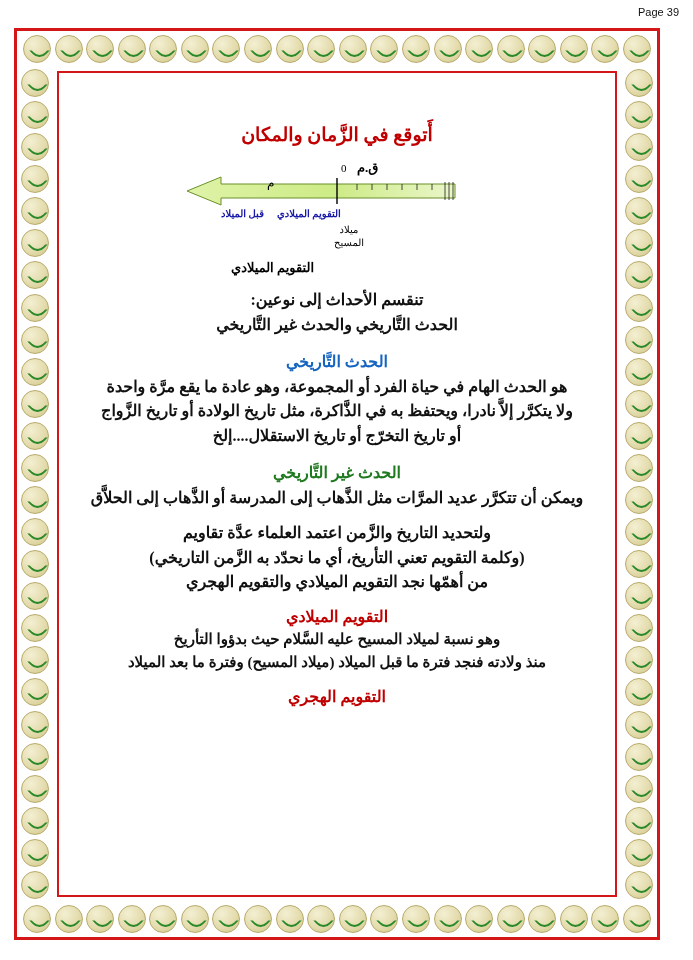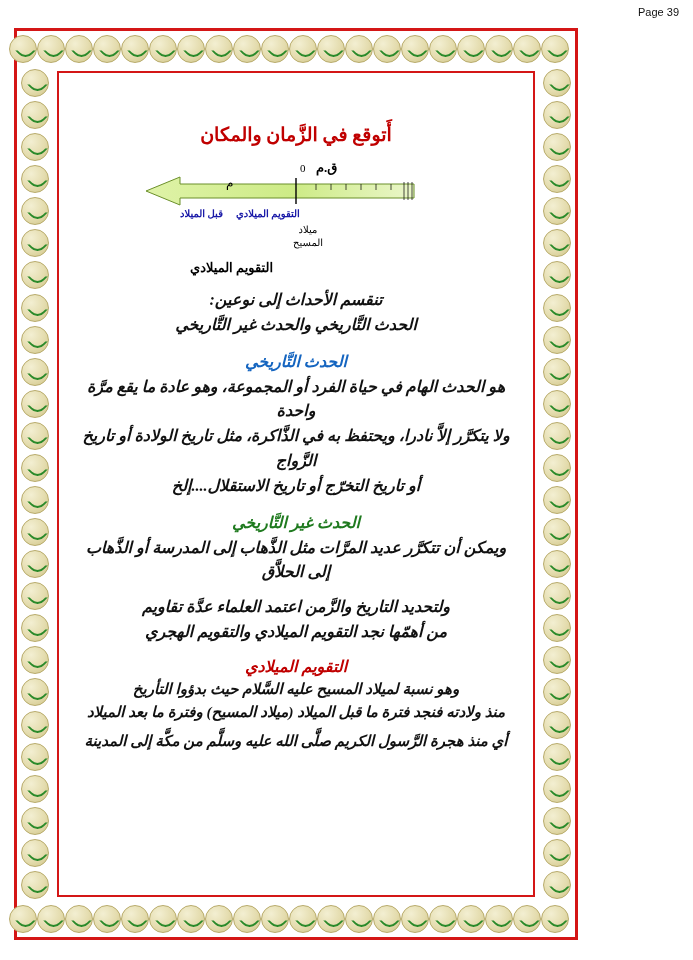--- a/index.html
+++ b/index.html
@@ -23,21 +23,21 @@
     font-size: 11px;
     color: #111;
     direction: ltr;
   }
 
   
   .frame {
     position: absolute;
     top: 28px;
     left: 14px;
-    width: 564px;
+    width: 646px;
     height: 912px;
     box-sizing: border-box;
     border: 3px solid #d41616;
     background: #ffffff;
   }
   .frame-inner {
     position: absolute;
     top: 40px;
     left: 40px;
     right: 40px;
@@ -194,21 +194,20 @@
   }
   .section-head {
     color: #1565c0;
     font-size: 16px;
     font-weight: bold;
     margin: 14px 0 4px 0;
   }
   .section-head.green { color: #1f7a1f; }
   .block {
     margin-bottom: 6px;
-    font-style: italic;
   }
   .spaced {
     margin-top: 10px;
   }
   .calendar-head {
     color: #c00000;
     font-size: 16px;
     font-weight: bold;
     margin: 12px 0 2px 0;
   }
@@ -375,27 +374,28 @@
       <p class="para">أو تاريخ التخرّج أو تاريخ الاستقلال....إلخ</p>
     </div>
 
     <div class="block">
       <div class="section-head green">الحدث غير التَّاريخي</div>
       <p class="para">ويمكن أن تتكرَّر عديد المرَّات مثل الذَّهاب إلى المدرسة أو الذَّهاب إلى الحلاَّق</p>
     </div>
 
     <div class="block spaced">
       <p class="para">ولتحديد التاريخ والزَّمن اعتمد العلماء عدَّة تقاويم</p>
+      <p class="para">(وكلمة التقويم تعني التأريخ، أي ما نحدّد به الزَّمن التاريخي)</p>
       <p class="para">من أهمّها نجد التقويم الميلادي  والتقويم الهجري</p>
     </div>
 
     <div class="block">
       <div class="calendar-head">التقويم الميلادي</div>
       <p class="para small-note">وهو نسبة لميلاد المسيح عليه السَّلام حيث بدؤوا التأريخ</p>
       <p class="para small-note">منذ ولادته فنجد فترة ما قبل الميلاد (ميلاد المسيح) وفترة ما بعد الميلاد</p>
     </div>
 
     <div class="block">
-      <p class="para small-note">أي منذ هجرة الرَّسول الكريم صلَّى الله عليه وسلَّم من مكَّة إلى المدينة</p>
+      <div class="calendar-head">التقويم الهجري</div>
     </div>
 
   </div>
 </div>
 
 </body></html>

